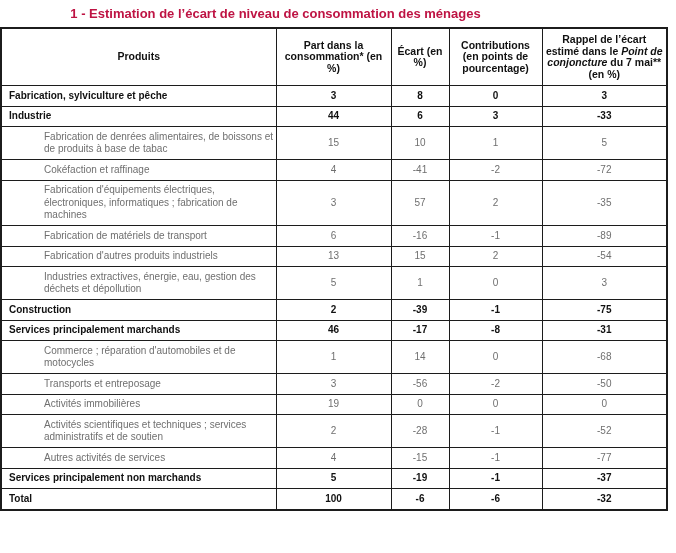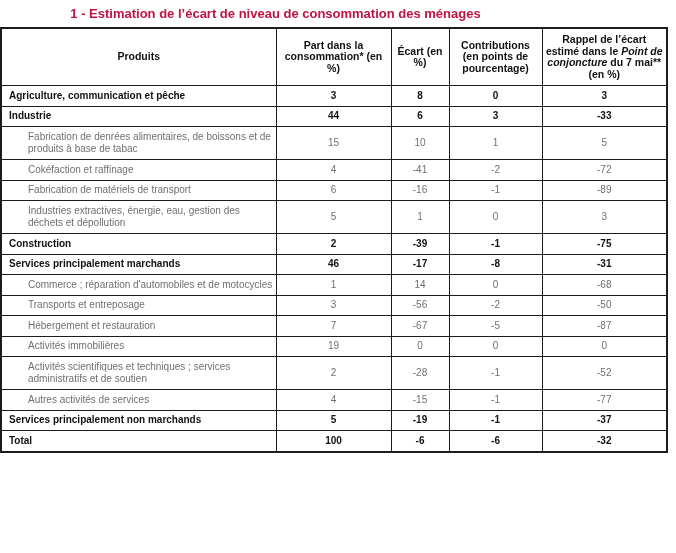--- a/index.html
+++ b/index.html
@@ -26,21 +26,21 @@
   }
   thead th em { font-style: italic; }
   td {
     font-size: 10px; line-height: 12.5px; padding: 3.5px 4px;
     text-align: center;
   }
   td.product { text-align: left; padding-right: 2px; }
   tr.section td { font-weight: bold; color: #111; }
   tr.section td.product { padding-left: 7px; }
   tr.sub td { font-weight: normal; color: #6f6f6f; }
-  tr.sub td.product { padding-left: 26px; margin-left: 42px; }
+  tr.sub td.product { padding-left: 42px; margin-left: 42px; }
 </style>
 </head>
 <body>
 
 <div class="page">
 
   <div class="title">
     <div>1 - Estimation de l’écart de niveau de consommation des ménages</div>
   </div>
 
@@ -56,21 +56,21 @@
       <tr>
         <th>Produits</th>
         <th>Part dans la consommation* (en %)</th>
         <th>Écart (en %)</th>
         <th>Contributions (en points de pourcentage)</th>
         <th><span>Rappel de l’écart estimé dans le </span><em>Point de conjoncture</em><span> du 7 mai** (en %)</span></th>
       </tr>
     </thead>
     <tbody>
         <tr class="section">
-          <td class="product">Agriculture, communication et pêche</td>
+          <td class="product">Fabrication, sylviculture et pêche</td>
           <td>3</td>
           <td>8</td>
           <td>0</td>
           <td>3</td>
         </tr>
         <tr class="section">
           <td class="product">Industrie</td>
           <td>44</td>
           <td>6</td>
           <td>3</td>
@@ -84,25 +84,39 @@
           <td>5</td>
         </tr>
         <tr class="sub">
           <td class="product">Cokéfaction et raffinage</td>
           <td>4</td>
           <td>-41</td>
           <td>-2</td>
           <td>-72</td>
         </tr>
         <tr class="sub">
+          <td class="product">Fabrication d'équipements électriques, électroniques, informatiques ; fabrication de machines</td>
+          <td>3</td>
+          <td>57</td>
+          <td>2</td>
+          <td>-35</td>
+        </tr>
+        <tr class="sub">
           <td class="product">Fabrication de matériels de transport</td>
           <td>6</td>
           <td>-16</td>
           <td>-1</td>
           <td>-89</td>
+        </tr>
+        <tr class="sub">
+          <td class="product">Fabrication d'autres produits industriels</td>
+          <td>13</td>
+          <td>15</td>
+          <td>2</td>
+          <td>-54</td>
         </tr>
         <tr class="sub">
           <td class="product">Industries extractives,  énergie, eau, gestion des déchets et dépollution</td>
           <td>5</td>
           <td>1</td>
           <td>0</td>
           <td>3</td>
         </tr>
         <tr class="section">
           <td class="product">Construction</td>
@@ -124,27 +138,20 @@
           <td>14</td>
           <td>0</td>
           <td>-68</td>
         </tr>
         <tr class="sub">
           <td class="product">Transports et entreposage</td>
           <td>3</td>
           <td>-56</td>
           <td>-2</td>
           <td>-50</td>
-        </tr>
-        <tr class="sub">
-          <td class="product">Hébergement et restauration</td>
-          <td>7</td>
-          <td>-67</td>
-          <td>-5</td>
-          <td>-87</td>
         </tr>
         <tr class="sub">
           <td class="product">Activités immobilières</td>
           <td>19</td>
           <td>0</td>
           <td>0</td>
           <td>0</td>
         </tr>
         <tr class="sub">
           <td class="product">Activités scientifiques et techniques ; services administratifs et de soutien</td>

